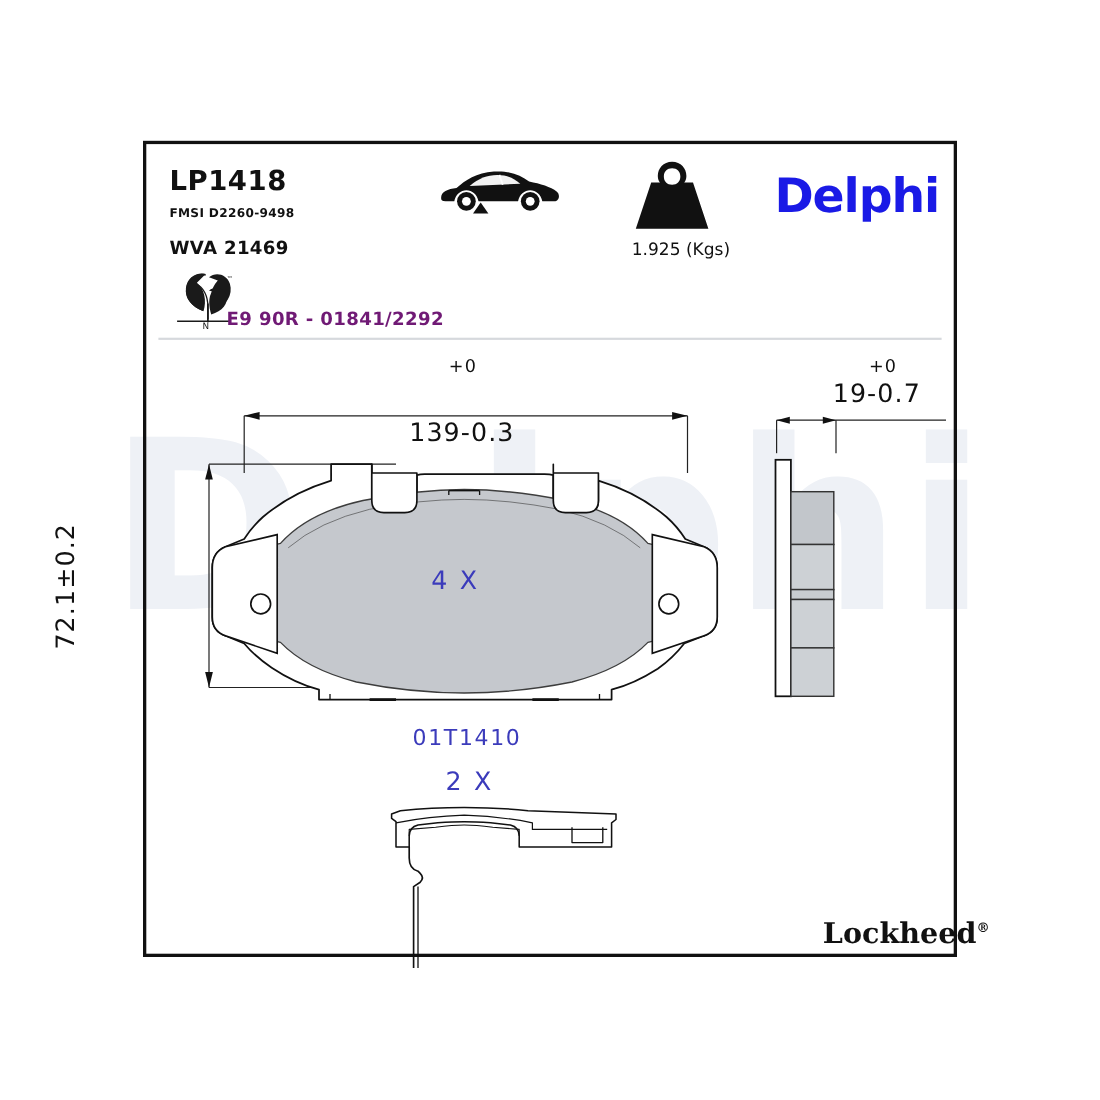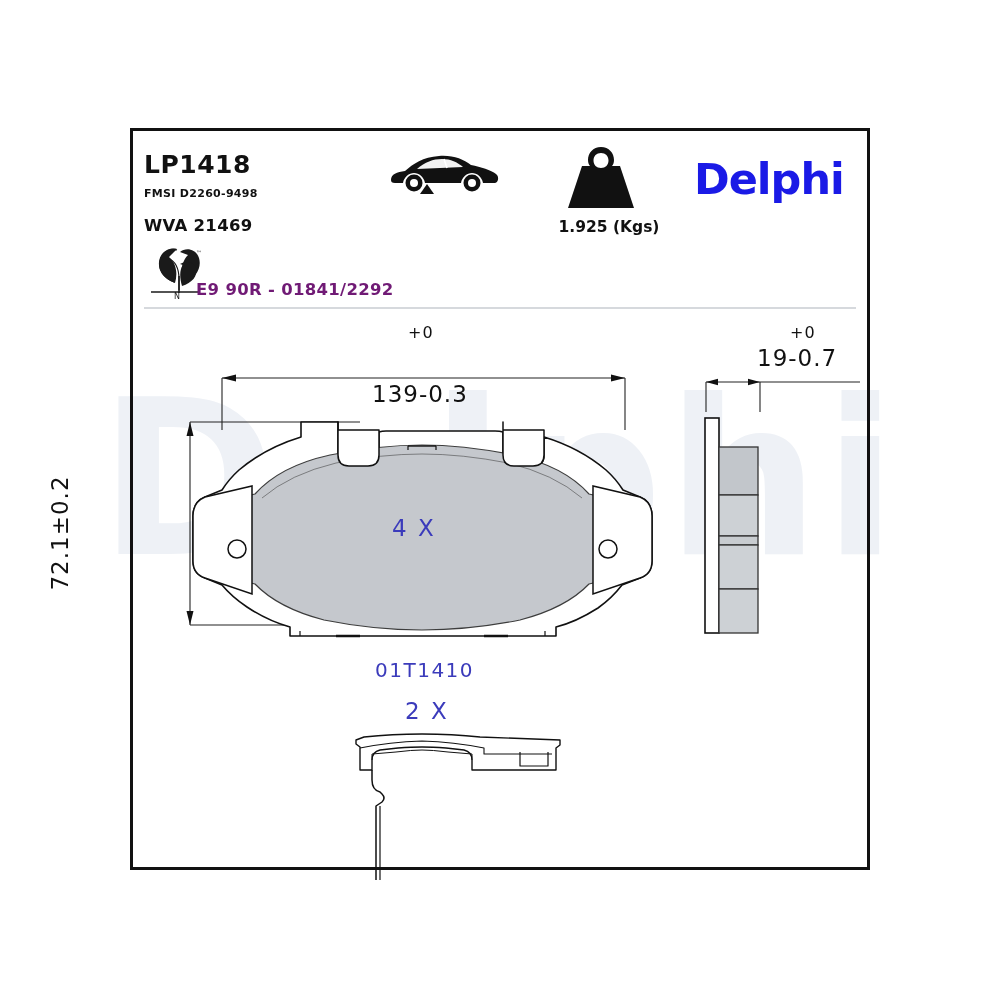--- a/index.html
+++ b/index.html
@@ -46,21 +46,21 @@
     height: 742px;
     border: 3px solid #111111;
     box-sizing: border-box;
     background: transparent;
     z-index: 2;
   }
 
   
   #header {
     position: absolute;
-    left: 144px;
+    left: 154px;
     top: 142px;
     width: 712px;
     height: 166px;
     z-index: 4;
   }
 
   .code-main {
     position: absolute;
     left: 0;
     top: 8px;
@@ -138,21 +138,21 @@
     width: 78px;
     height: 72px;
   }
   .weight-label {
     position: absolute;
     left: 0;
     top: 74px;
     width: 150px;
     text-align: center;
     font-size: 15.5px;
-    font-weight: bold;
+    font-weight: normal;
     color: #111111;
   }
 
   
   #brand {
     position: absolute;
     left: 550px;
     top: 12px;
     width: 180px;
     font-size: 43px;
@@ -476,14 +476,15 @@
 
   <div class="dim dim-tol" id="dim-thick-tol">+0</div>
   <div class="dim dim-num" id="dim-thick-val">19-0.7</div>
 
   <div class="dim" id="dim-height">72.1±0.2</div>
 
   <div class="note" id="note-4x">4 X</div>
   <div class="note" id="note-partno">01T1410</div>
   <div class="note" id="note-2x">2 X</div>
 
+  <div id="lockheed"><span>Lockheed</span><sup>®</sup></div>
 
 </div>
 
 </body></html>

